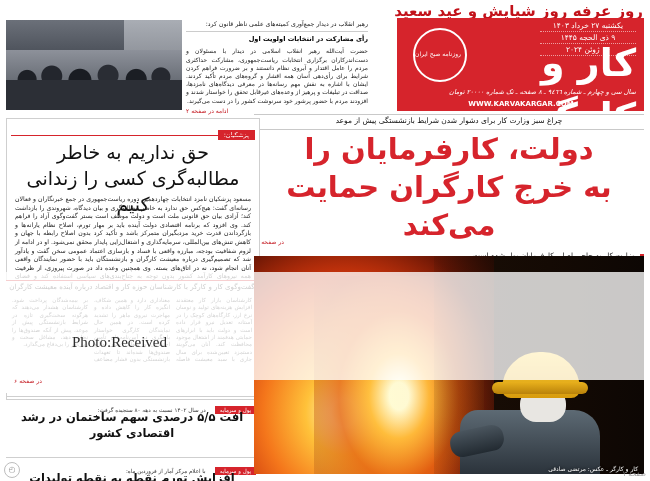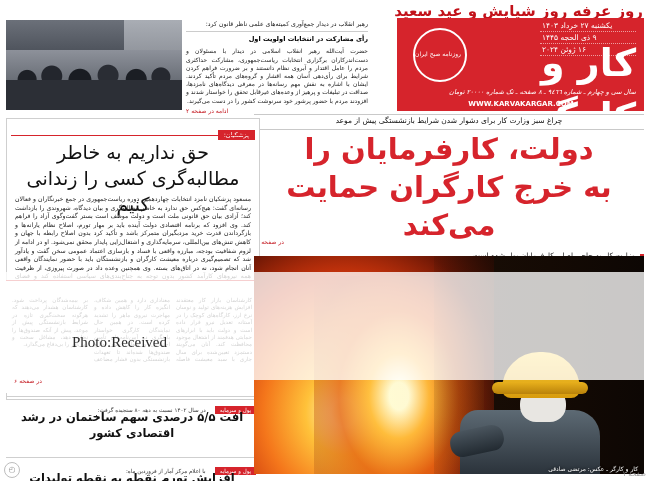--- a/index.html
+++ b/index.html
@@ -13,21 +13,21 @@
 
   
   .masthead{position:absolute;right:6px;top:18px;width:247px;height:93px;background:#d6242c;overflow:hidden;}
   .mast-title{position:absolute;right:8px;top:18px;width:160px;height:54px;color:#fff;
     font-size:38px;font-weight:bold;text-align:right;line-height:54px;letter-spacing:-1px;direction:rtl;}
   .mast-logo{position:absolute;right:172px;top:6px;width:66px;height:62px;}
   .mast-logo .ring{position:absolute;left:7px;top:4px;width:50px;height:50px;border:2px solid #fff;border-radius:50%;}
   .mast-logo .ringtxt{position:absolute;left:0;top:0;width:64px;height:60px;color:#fff;font-size:6px;
     text-align:center;line-height:60px;direction:rtl;}
   .mast-datebox{position:absolute;right:8px;top:2px;width:96px;height:40px;color:#fff;font-size:7.5px;
-    line-height:11px;text-align:left;direction:rtl;}
+    line-height:11px;text-align:center;direction:rtl;}
   .mast-datebox div{border-bottom:1px dotted rgba(255,255,255,.55);padding:0 2px;}
   .mast-price{position:absolute;right:8px;top:70px;width:230px;height:10px;color:#fff;font-size:6.5px;
     text-align:right;direction:rtl;font-style:italic;}
   .mast-site{position:absolute;right:8px;top:82px;width:230px;height:10px;color:#fff;font-size:7px;
     text-align:center;direction:ltr;font-weight:bold;}
 
   
   .topphoto{position:absolute;left:6px;top:20px;width:176px;height:90px;overflow:hidden;background:#3a3f4a;}
   .topphoto .sky{position:absolute;left:0;top:0;width:176px;height:36px;background:linear-gradient(#6b7079,#4a4f58);}
   .topphoto .floor{position:absolute;left:0;top:60px;width:176px;height:30px;background:#2c2f36;}
@@ -181,20 +181,21 @@
     <div class="tagrow">
       <span class="tag">پزشکیان:</span>
     </div>
     <div class="hr"></div>
     <h2>حق نداریم به خاطر مطالبه‌گری کسی را زندانی کنیم</h2>
     <div class="text">مسعود پزشکیان نامزد انتخابات چهاردهمین دوره ریاست‌جمهوری در جمع خبرنگاران و فعالان رسانه‌ای گفت: هیچ‌کس حق ندارد به خاطر مطالبه‌گری و بیان دیدگاه، شهروندی را بازداشت کند؛ آزادی بیان حق قانونی ملت است و دولت موظف است بستر گفت‌وگوی آزاد را فراهم کند. وی افزود که برنامه اقتصادی دولت آینده باید بر مهار تورم، اصلاح نظام یارانه‌ها و بازگرداندن قدرت خرید مزدبگیران متمرکز باشد و تأکید کرد بدون اصلاح رابطه با جهان و کاهش تنش‌های بین‌المللی، سرمایه‌گذاری و اشتغال‌زایی پایدار محقق نمی‌شود. او در ادامه از لزوم شفافیت بودجه، مبارزه واقعی با فساد و بازسازی اعتماد عمومی سخن گفت و یادآور شد که تصمیم‌گیری درباره معیشت کارگران و بازنشستگان باید با حضور نمایندگان واقعی آنان انجام شود، نه در اتاق‌های بسته. وی همچنین وعده داد در صورت پیروزی، از ظرفیت همه نیروهای کارآمد کشور بدون توجه به جناح‌بندی‌های سیاسی استفاده کند و فضای دانشگاه‌ها و رسانه‌ها را امن و آزاد نگه دارد.</div>
     <div class="more">در صفحه ۲</div>
   </div>
 
   <div class="interview">
+    <div class="ttl">گفت‌وگوی کار و کارگر با کارشناسان حوزه کار و اقتصاد درباره آینده معیشت کارگران</div>
     <div class="cols">کارشناسان بازار کار معتقدند افزایش هزینه‌های تولید و نوسان نرخ ارز، کارگاه‌های کوچک را در آستانه تعدیل نیرو قرار داده است و دولت باید با ابزارهای حمایتی هدفمند از اشتغال موجود محافظت کند. آنان می‌گویند دستمزد تعیین‌شده برای سال جاری با سبد معیشت فاصله معناداری دارد و همین شکاف، انگیزه کار را کاهش داده و مهاجرت نیروی ماهر را تشدید کرده است. در همین حال نمایندگان کارگری خواستار بازنگری در آیین‌نامه‌های تأمین اجتماعی و شفاف شدن منابع صندوق‌ها شده‌اند تا تعهدات بازنشستگی بدون فشار مضاعف بر بیمه‌شدگان پرداخت شود. کارشناسان هشدار می‌دهند که هرگونه سخت‌گیری تازه در شرایط بازنشستگی پیش از موعد، پیش از آنکه صندوق‌ها را نجات دهد، مشاغل سخت و زیان‌آور را بی‌دفاع می‌گذارد.</div>
     <div class="more">در صفحه ۶</div>
   </div>
 
   <div class="newsbox nb1">
     <div class="meta">
       <span class="arrow">پول و سرمایه</span>
       <span class="metatxt">در سال ۱۴۰۲ نسبت به دهه ۸۰ سنجیده گرفت:</span>
     </div>
     <h3>افت ۵/۵ درصدی سهم ساختمان در رشد اقتصادی کشور</h3>

